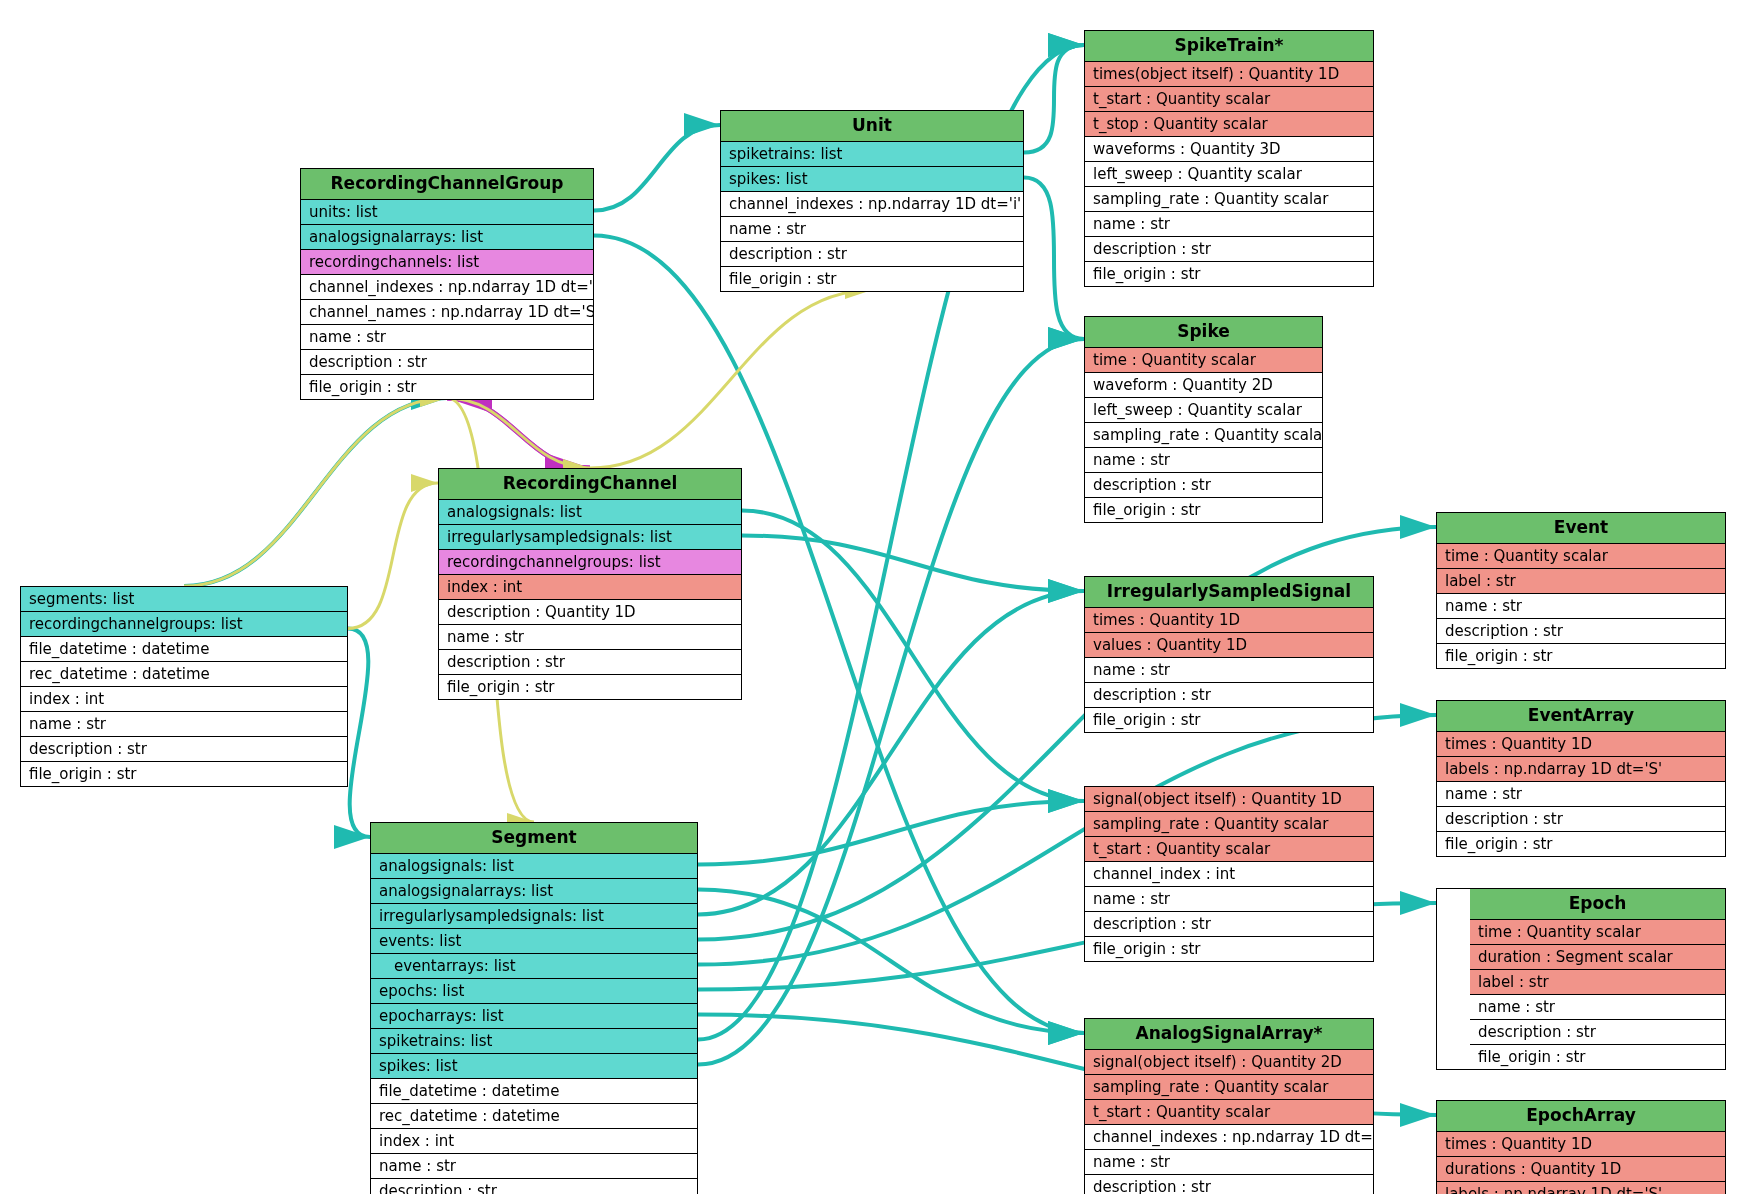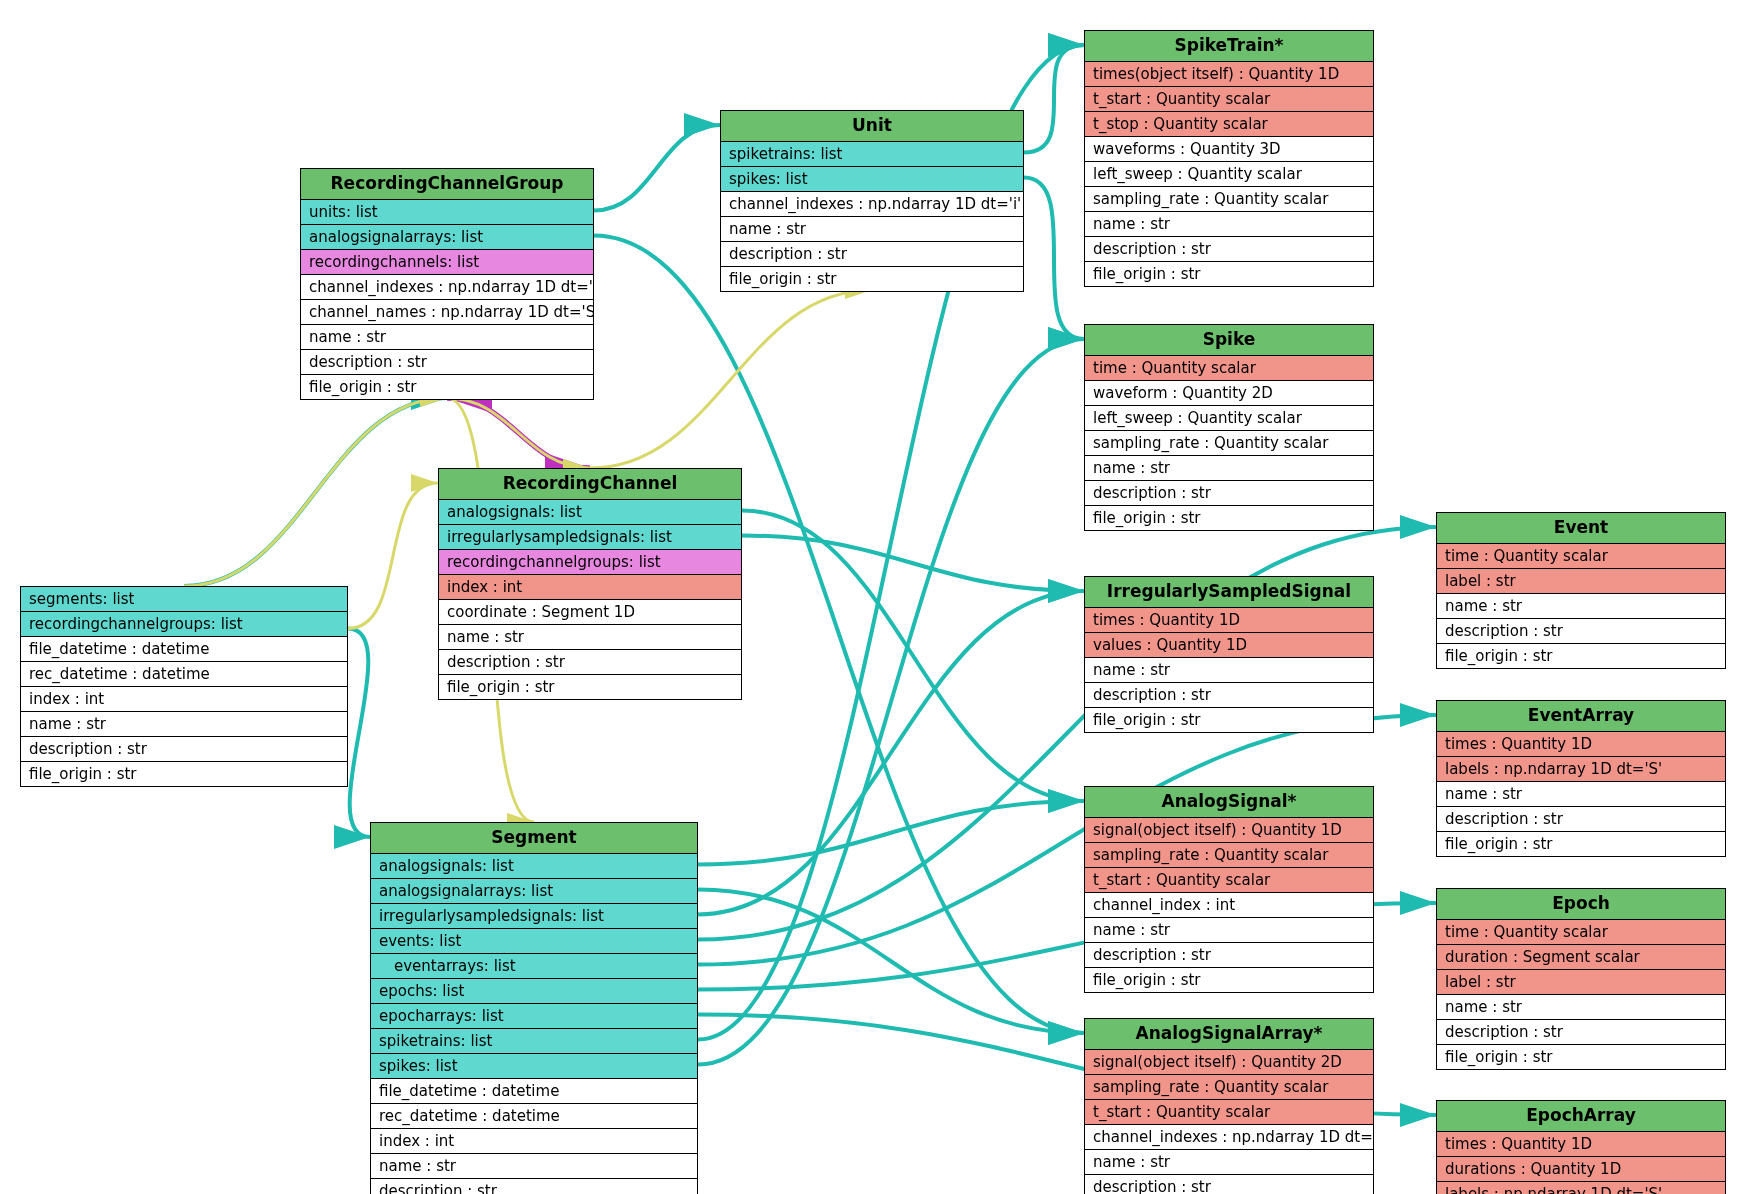--- a/index.html
+++ b/index.html
@@ -128,21 +128,21 @@
         <div class="row white" style="height: 18px;">name :  str</div>
         <div class="row white" style="height: 18px;">description :  str</div>
         <div class="row white" style="height: 18px;">file_origin :  str</div>
       </div>
       <div class="entity" style="left: 438px; top: 468px; width: 304px;">
         <div class="head" style="height: 22px;">RecordingChannel</div>
         <div class="row teal" style="height: 18px;">analogsignals: list</div>
         <div class="row teal" style="height: 18px;">irregularlysampledsignals: list</div>
         <div class="row pink" style="height: 18px;">recordingchannelgroups: list</div>
         <div class="row salmon" style="height: 18px;">index :  int</div>
-        <div class="row white" style="height: 18px;">coordinate :  Segment 1D</div>
+        <div class="row white" style="height: 18px;">description :  Quantity 1D</div>
         <div class="row white" style="height: 18px;">name :  str</div>
         <div class="row white" style="height: 18px;">description :  str</div>
         <div class="row white" style="height: 18px;">file_origin :  str</div>
       </div>
       <div class="entity" style="left: 720px; top: 110px; width: 304px;">
         <div class="head" style="height: 22px;">Unit</div>
         <div class="row teal" style="height: 18px;">spiketrains: list</div>
         <div class="row teal" style="height: 18px;">spikes: list</div>
         <div class="row white" style="height: 18px;">channel_indexes :  np.ndarray 1D dt='i'</div>
         <div class="row white" style="height: 18px;">name :  str</div>
@@ -154,40 +154,39 @@
         <div class="row salmon" style="height: 18px;">times(object itself) :  Quantity 1D</div>
         <div class="row salmon" style="height: 18px;">t_start :  Quantity scalar</div>
         <div class="row salmon" style="height: 18px;">t_stop :  Quantity scalar</div>
         <div class="row white" style="height: 18px;">waveforms :  Quantity 3D</div>
         <div class="row white" style="height: 18px;">left_sweep :  Quantity scalar</div>
         <div class="row white" style="height: 18px;">sampling_rate :  Quantity scalar</div>
         <div class="row white" style="height: 18px;">name :  str</div>
         <div class="row white" style="height: 18px;">description :  str</div>
         <div class="row white" style="height: 18px;">file_origin :  str</div>
       </div>
-      <div class="entity" style="left: 1084px; top: 324px; width: 290px;">
+      <div class="entity" style="left: 1084px; top: 316px; width: 239px;">
         <div class="head" style="height: 22px;">Spike</div>
         <div class="row salmon" style="height: 18px;">time :  Quantity scalar</div>
         <div class="row white" style="height: 18px;">waveform :  Quantity 2D</div>
         <div class="row white" style="height: 18px;">left_sweep :  Quantity scalar</div>
         <div class="row white" style="height: 18px;">sampling_rate :  Quantity scalar</div>
         <div class="row white" style="height: 18px;">name :  str</div>
         <div class="row white" style="height: 18px;">description :  str</div>
         <div class="row white" style="height: 18px;">file_origin :  str</div>
       </div>
       <div class="entity" style="left: 1084px; top: 576px; width: 290px;">
         <div class="head" style="height: 22px;">IrregularlySampledSignal</div>
         <div class="row salmon" style="height: 18px;">times :  Quantity 1D</div>
         <div class="row salmon" style="height: 18px;">values :  Quantity 1D</div>
         <div class="row white" style="height: 18px;">name :  str</div>
         <div class="row white" style="height: 18px;">description :  str</div>
         <div class="row white" style="height: 18px;">file_origin :  str</div>
       </div>
       <div class="entity" style="left: 1084px; top: 786px; width: 290px;">
-        <div class="head" style="height: 22px;">AnalogSignal*</div>
         <div class="row salmon" style="height: 18px;">signal(object itself) :  Quantity 1D</div>
         <div class="row salmon" style="height: 18px;">sampling_rate :  Quantity scalar</div>
         <div class="row salmon" style="height: 18px;">t_start :  Quantity scalar</div>
         <div class="row white" style="height: 18px;">channel_index :  int</div>
         <div class="row white" style="height: 18px;">name :  str</div>
         <div class="row white" style="height: 18px;">description :  str</div>
         <div class="row white" style="height: 18px;">file_origin :  str</div>
       </div>
       <div class="entity" style="left: 1084px; top: 1018px; width: 290px;">
         <div class="head" style="height: 22px;">AnalogSignalArray*</div>
@@ -207,21 +206,21 @@
         <div class="row white" style="height: 18px;">file_origin :  str</div>
       </div>
       <div class="entity" style="left: 1436px; top: 700px; width: 290px;">
         <div class="head" style="height: 22px;">EventArray</div>
         <div class="row salmon" style="height: 18px;">times :  Quantity 1D</div>
         <div class="row salmon" style="height: 18px;">labels :  np.ndarray 1D dt='S'</div>
         <div class="row white" style="height: 18px;">name :  str</div>
         <div class="row white" style="height: 18px;">description :  str</div>
         <div class="row white" style="height: 18px;">file_origin :  str</div>
       </div>
-      <div class="entity" style="left: 1436px; top: 888px; width: 290px;">
+      <div class="entity" style="left: 1436px; top: 888px; width: 290px; padding-left: 33px;">
         <div class="head" style="height: 22px;">Epoch</div>
         <div class="row salmon" style="height: 18px;">time :  Quantity scalar</div>
         <div class="row salmon" style="height: 18px;">duration :  Segment scalar</div>
         <div class="row salmon" style="height: 18px;">label :  str</div>
         <div class="row white" style="height: 18px;">name :  str</div>
         <div class="row white" style="height: 18px;">description :  str</div>
         <div class="row white" style="height: 18px;">file_origin :  str</div>
       </div>
       <div class="entity" style="left: 1436px; top: 1100px; width: 290px;">
         <div class="head" style="height: 22px;">EpochArray</div>

